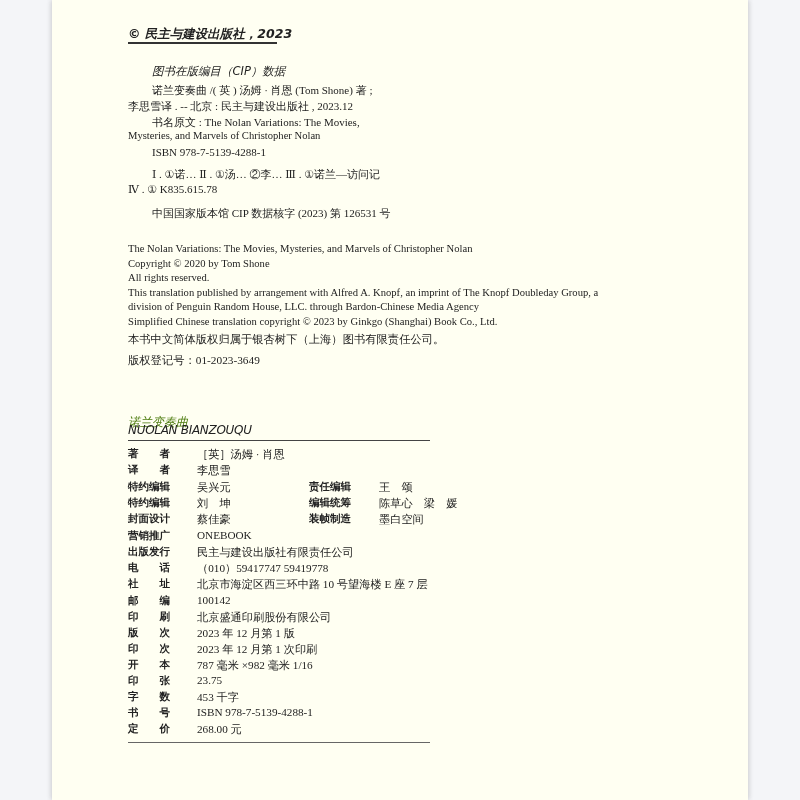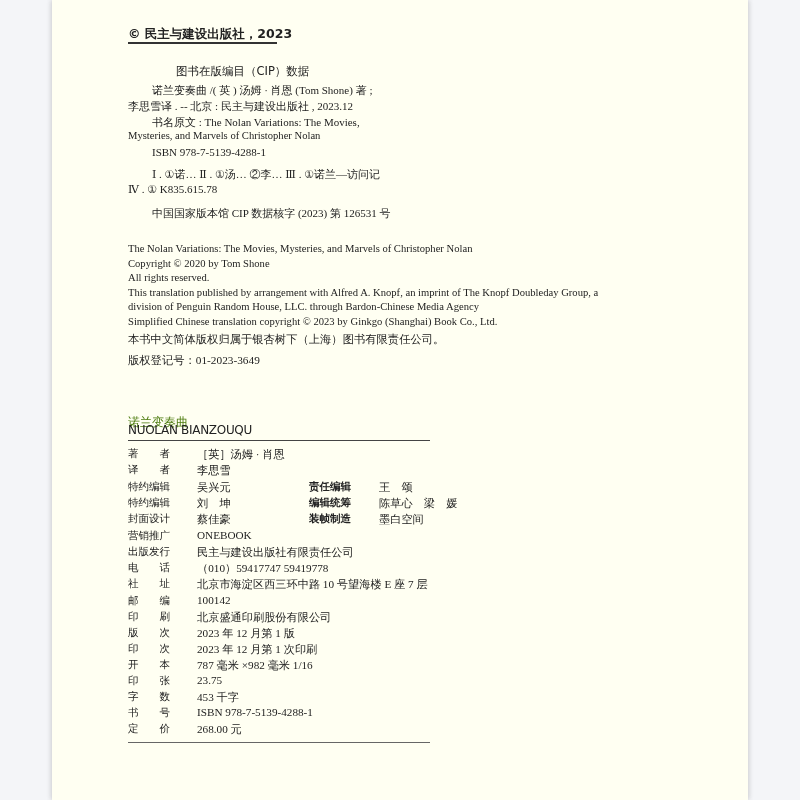--- a/index.html
+++ b/index.html
@@ -9,38 +9,38 @@
     position: relative;
     font-family: "DejaVu Serif", "Liberation Serif", serif;
     color: #1e1e1e;
   }
   .page {
     position: absolute; left: 52px; top: 0; width: 696px; height: 800px;
     background: #fffff2;
     box-shadow: 0 0 6px rgba(0,0,0,0.12), -2px 0 4px rgba(0,0,0,0.06), 2px 0 4px rgba(0,0,0,0.06);
   }
   .abs { position: absolute; white-space: nowrap; }
-  .sans { font-family: "DejaVu Sans", "Liberation Sans", sans-serif; }
+  .sans { font-family: "DejaVu Sans", "Liberation Sans", sans-serif; font-style: italic; }
   .serif { font-family: "Liberation Serif", "DejaVu Serif", serif; }
 
   .copy-head { left: 76px; top: 26px; font-size: 12.5px; font-weight: bold; color: #222; }
   .copy-rule { left: 76px; top: 42px; width: 149px; height: 1.5px; background: #333; }
 
-  .cip-title { left: 100px; top: 64px; font-size: 11.5px; color: #222; margin-left: 24px; }
+  .cip-title { left: 100px; top: 64px; font-size: 11.5px; color: #222; }
   .cip-line { font-size: 11px; color: #222; }
 
   .eng { font-size: 10.6px; color: #222; }
   .zh12 { font-size: 11.3px; color: #222; }
 
   .book-title { left: 76px; top: 408px; font-size: 12px; color: #4d7c0f; margin-top: 6px; }
   .book-pinyin { left: 76px; top: 423px; font-size: 12px; color: #222; letter-spacing: -0.3px; }
   .rule { left: 76px; width: 302px; height: 1.4px; background: #444; }
 
   .row { position: absolute; left: 76px; height: 16px; font-size: 11px; color: #222; white-space: nowrap; }
-  .row .lbl { position: absolute; left: 0; width: 60px; font-family: "DejaVu Sans", "Liberation Sans", sans-serif; font-weight: normal; font-size: 10.5px; }
+  .row .lbl { position: absolute; left: 0; width: 60px; font-family: "DejaVu Sans", "Liberation Sans", sans-serif; font-weight: bold; font-size: 10.5px; }
   .row .val { position: absolute; left: 69px; font-family: "Liberation Serif", "DejaVu Serif", serif; font-size: 11.2px; }
   .row .lbl2 { position: absolute; left: 181px; width: 60px; font-family: "DejaVu Sans", "Liberation Sans", sans-serif; font-weight: bold; font-size: 10.5px; }
   .row .val2 { position: absolute; left: 251px; font-family: Liberation Serif, serif; font-size: 11.2px; }
 
   .note { left: 76px; top: 750px; font-size: 10.8px; font-weight: bold; color: #222; }
 </style>
 </head>
 <body>
 
 <div class="page">

